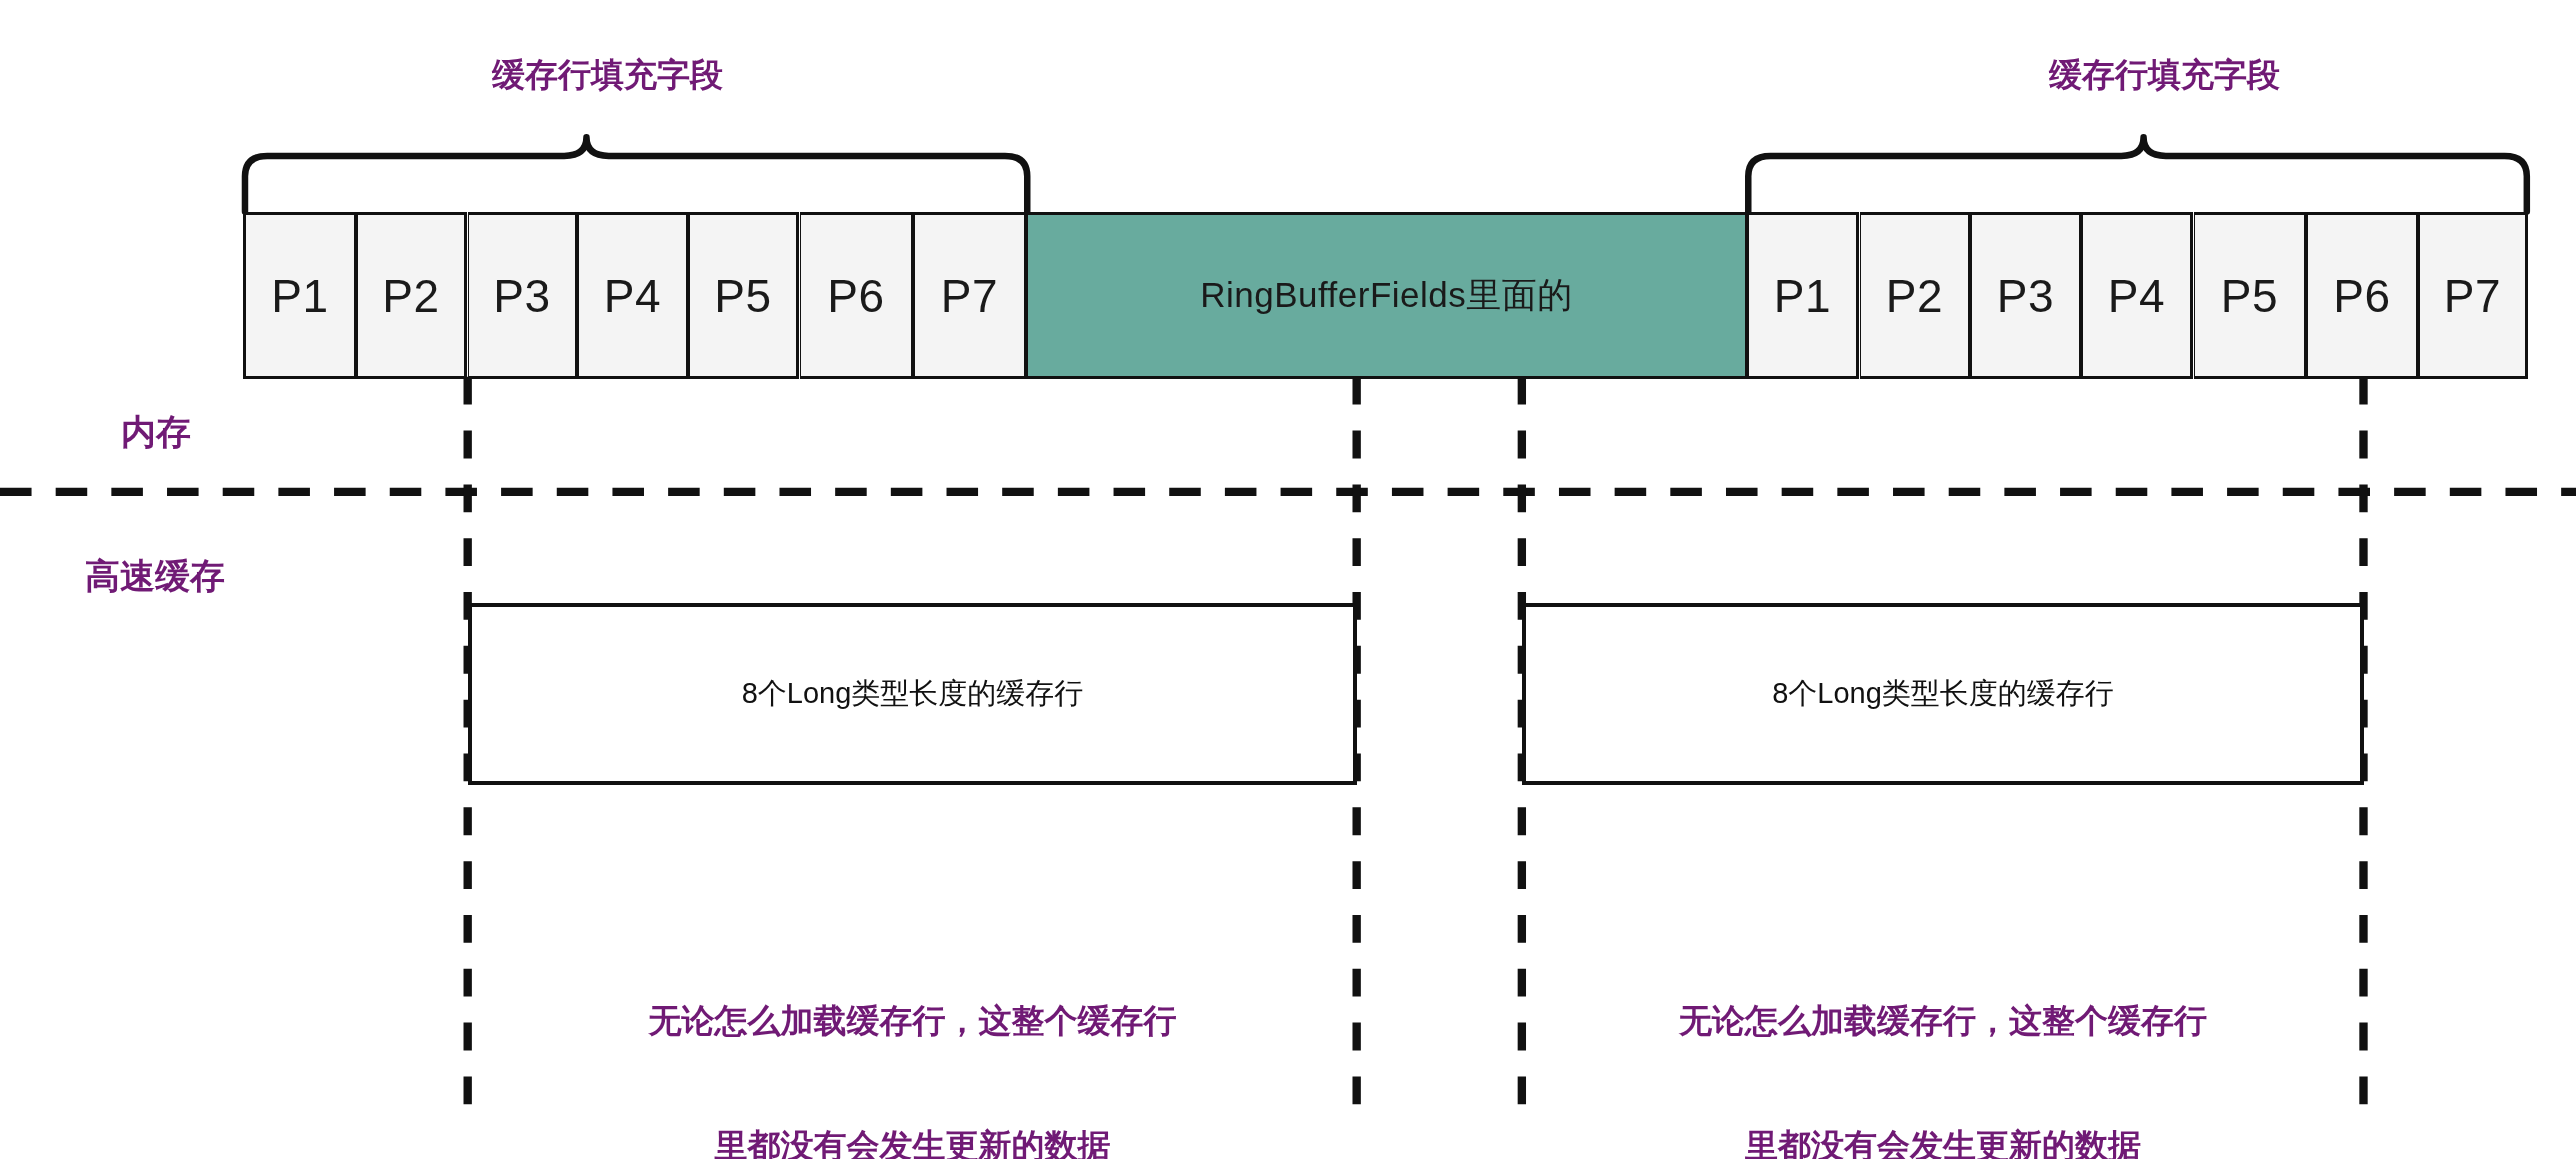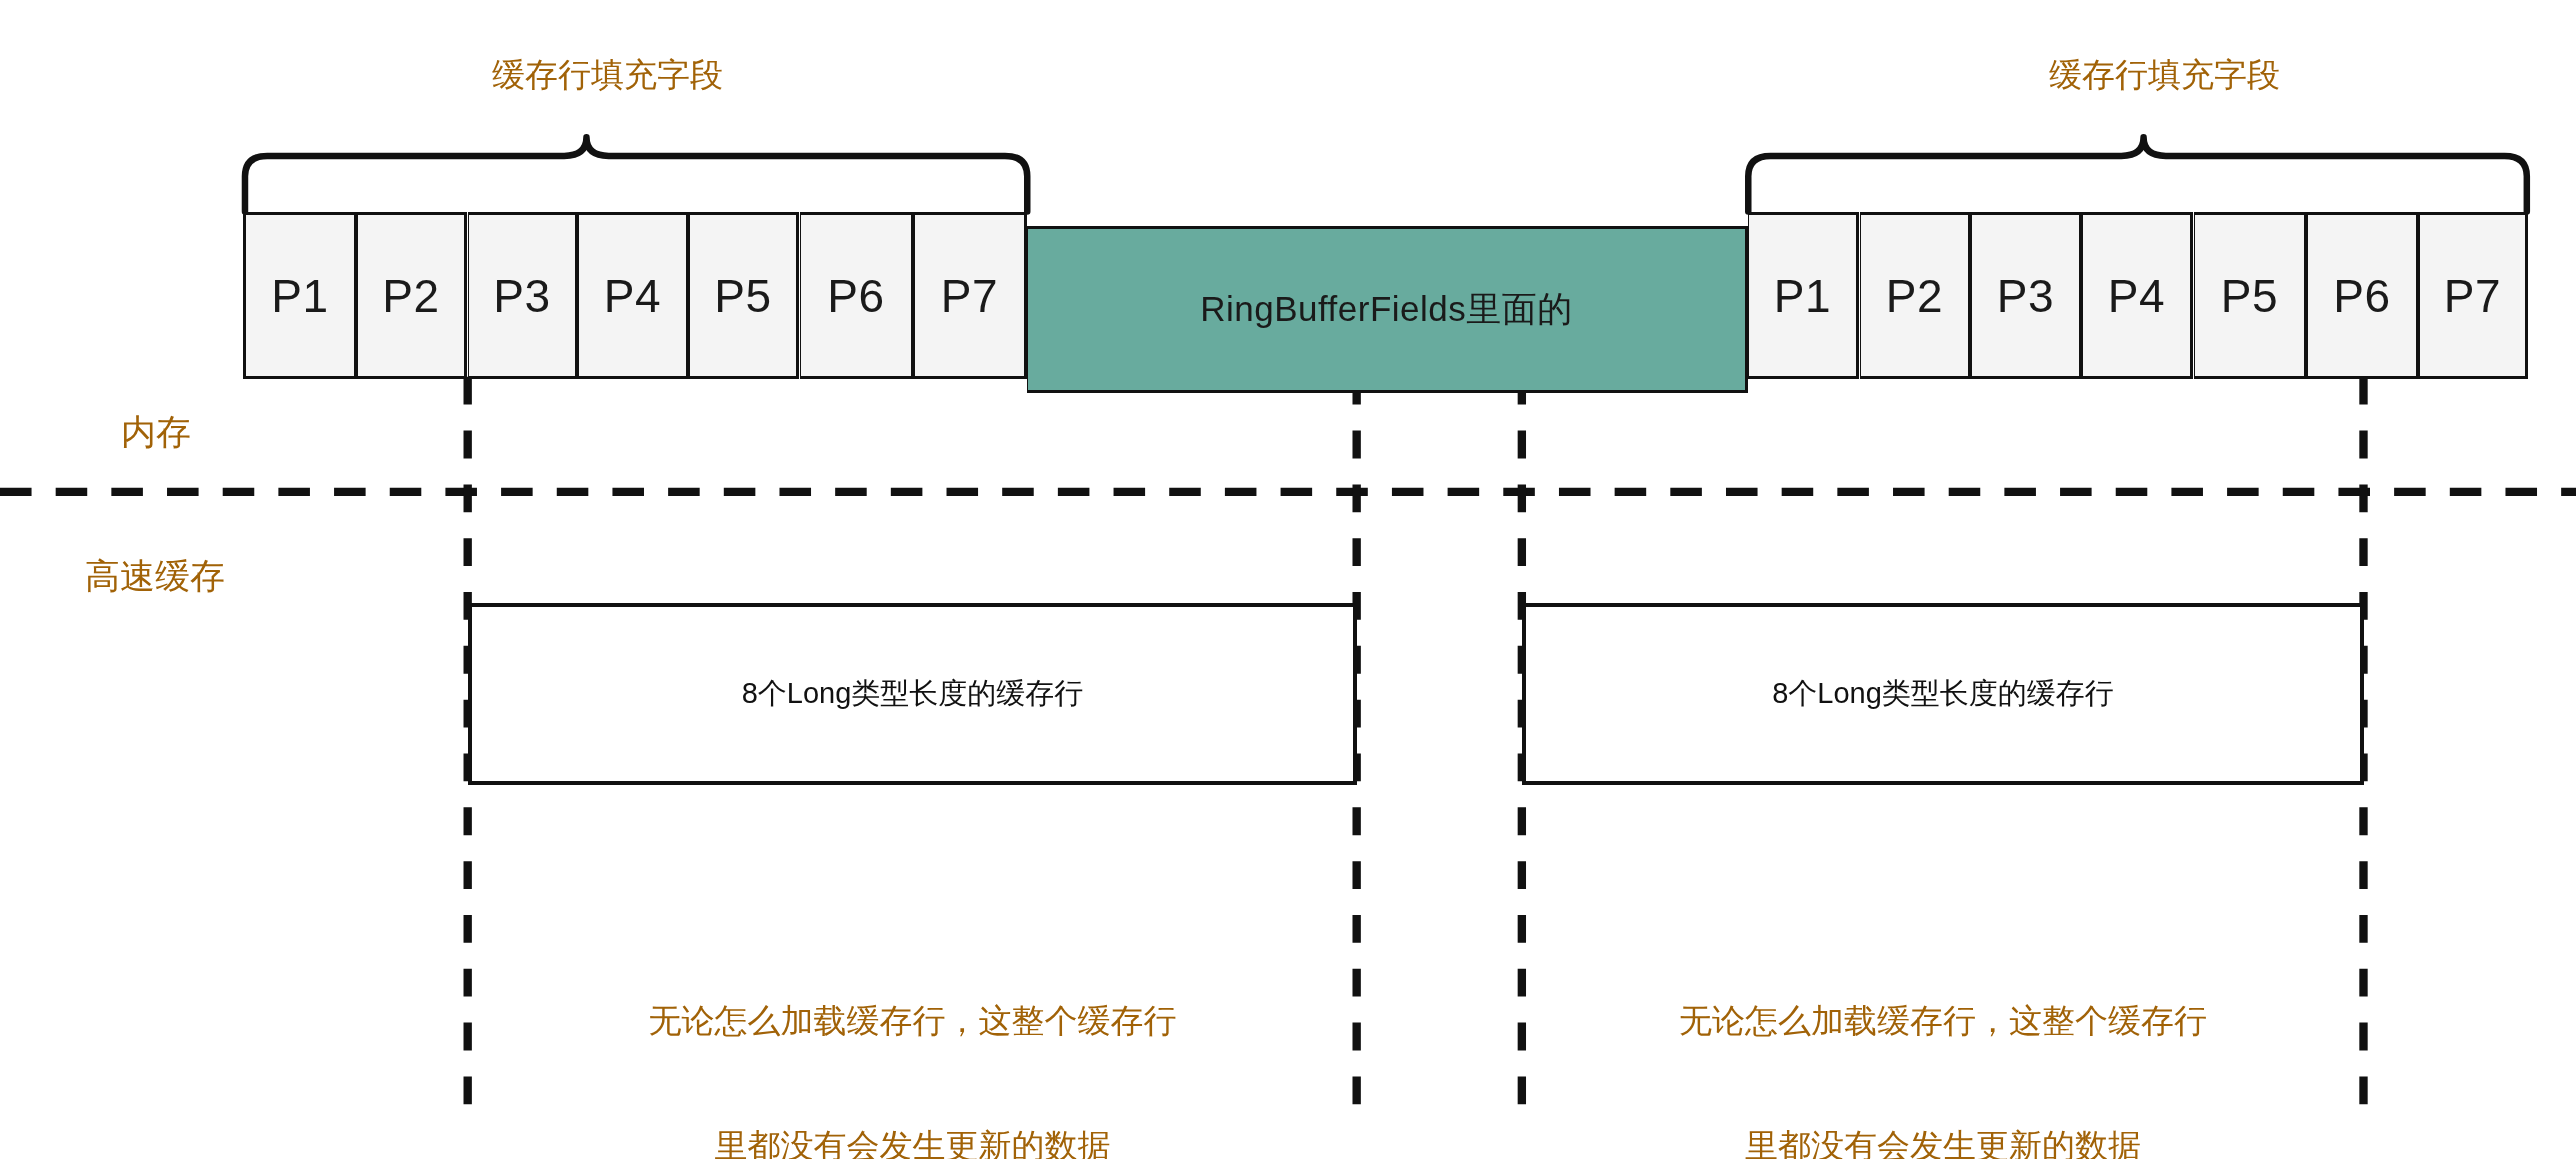--- a/index.html
+++ b/index.html
@@ -43,23 +43,24 @@
     background: #68ab9e;
     line-height: 1.28;
     text-align: center;
     font-size: 35px;
   }
   .cell.nb-left { border-left-width: 1.9px; }
 
   
   .label {
     position: absolute;
-    color: #a16207;
+    color: #701a75;
     white-space: pre;
     line-height: 1.26;
+    font-weight: bold;
   }
   .label.brace-label { font-size: 33px; }
   .label.side-label  { font-size: 35px; }
   .label.note        { font-size: 33px; text-align: center; }
 
   
   .cacheline {
     position: absolute;
     box-sizing: border-box;
     border: 4.6px solid #111111;
@@ -115,21 +116,21 @@
   <div class="label side-label" style="left:85px; top:554px;">高速缓存</div>
 
   <div class="cell" style="left:243px; top:212px; width:114px; height:167px;">P1</div>
   <div class="cell nb-left" style="left:357px; top:212px; width:110px; height:167px;">P2</div>
   <div class="cell nb-left" style="left:468px; top:212px; width:110px; height:167px;">P3</div>
   <div class="cell nb-left" style="left:578px; top:212px; width:111px; height:167px;">P4</div>
   <div class="cell nb-left" style="left:689px; top:212px; width:110px; height:167px;">P5</div>
   <div class="cell nb-left" style="left:800px; top:212px; width:114px; height:167px;">P6</div>
   <div class="cell nb-left" style="left:914px; top:212px; width:113px; height:167px;">P7</div>
 
-  <div class="cell green nb-left" style="left:1027px; top:226px; width:721px; height:167px;">
+  <div class="cell green nb-left" style="left:1027px; top:212px; width:721px; height:167px;">
     <div>
       <div>RingBufferFields里面的</div>
     </div>
   </div>
 
   <div class="cell nb-left" style="left:1748px; top:212px; width:111px; height:167px;">P1</div>
   <div class="cell nb-left" style="left:1860px; top:212px; width:111px; height:167px;">P2</div>
   <div class="cell nb-left" style="left:1971px; top:212px; width:111px; height:167px;">P3</div>
   <div class="cell nb-left" style="left:2082px; top:212px; width:111px; height:167px;">P4</div>
   <div class="cell nb-left" style="left:2194px; top:212px; width:113px; height:167px;">P5</div>

